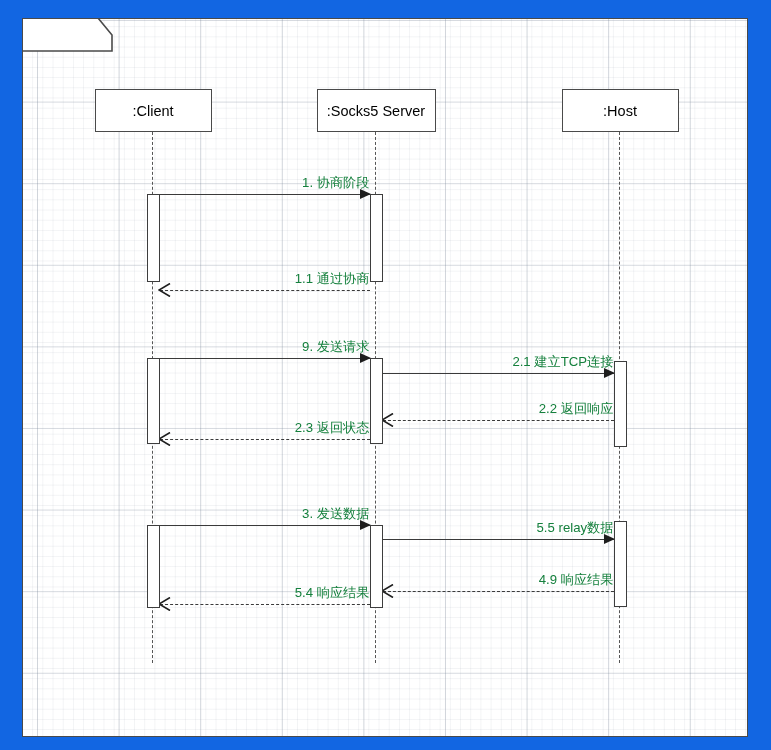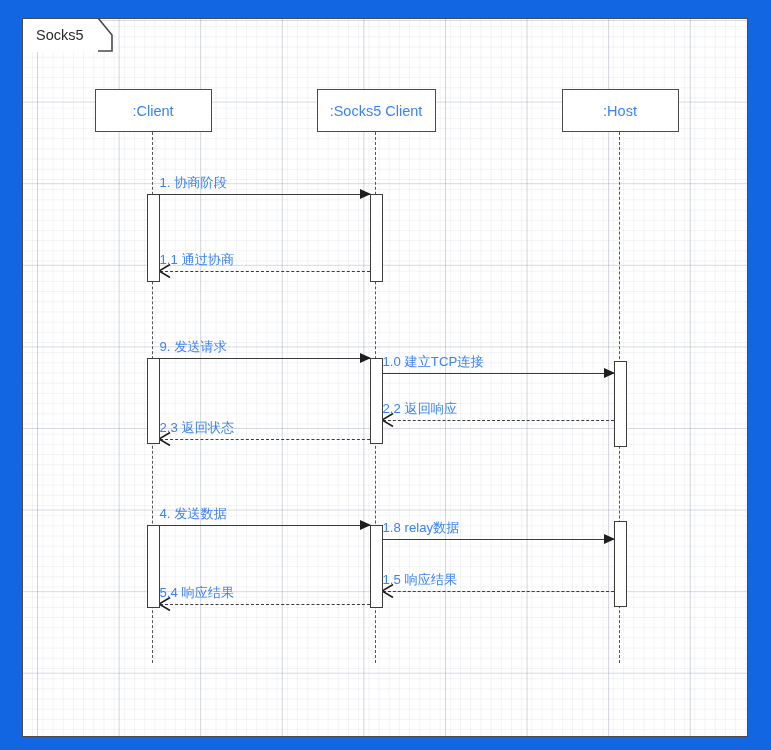--- a/index.html
+++ b/index.html
@@ -53,21 +53,21 @@
     z-index:5;pointer-events:none;
   }
 
   
   .head{
     position:absolute;
     background:#ffffff;
     border:1.6px solid #4a4a4a;
     box-sizing:border-box;
     display:flex;align-items:center;justify-content:center;
-    font-size:14.5px;color:#3b82f6;
+    font-size:14.5px;color:#000000;
     z-index:4;
   }
   .lifeline{
     position:absolute;width:0;
     border-left:1.7px dashed #555;
     z-index:1;
   }
   .activation{
     position:absolute;width:13px;
     background:#ffffff;
@@ -92,113 +92,112 @@
     border-bottom:5.5px solid transparent;
     border-left:11px solid #1d1d1d;
   }
   .msg .head-l-open{
     position:absolute;left:-2px;top:-7px;
     width:13px;height:14px;
   }
   .msg .label{
     position:absolute;
     left:0;right:0;top:-20px;
-    text-align:left;
+    text-align:right;
     font-size:13.2px;
-    color:#3b82f6;
+    color:#15803d;
     white-space:nowrap;
   }
 </style>
 </head>
 <body>
 
 <div id="stage">
 
   <div id="frame">
     <div id="grid"></div>
 
     <svg id="tab-shape" viewBox="0 0 92 35">
       <path d="M0,0 L76,0 L90,17 L90,33 L0,33 Z" fill="#ffffff" stroke="none"></path>
       <path d="M76,0 L90,17 L90,33 L0,33" fill="none" stroke="#4a4a4a" stroke-width="1.6"></path>
     </svg>
-    <div id="tab">Socks5</div>
 
     <div id="content">
         <div class="lifeline" style="left: 129.15px; top: 113px; height: 531px;"></div>
         <div class="head" style="left: 71.5px; top: 70px; width: 117px; height: 43px;">
           <span>:Client</span>
         </div>
         <div class="lifeline" style="left: 352.15px; top: 113px; height: 531px;"></div>
         <div class="head" style="left: 293.5px; top: 70px; width: 119px; height: 43px;">
-          <span>:Socks5 Client</span>
+          <span>:Socks5 Server</span>
         </div>
         <div class="lifeline" style="left: 596.15px; top: 113px; height: 531px;"></div>
         <div class="head" style="left: 538.5px; top: 70px; width: 117px; height: 43px;">
           <span>:Host</span>
         </div>
         <div class="activation" style="left: 123.5px; top: 175px; height: 88px;"></div>
         <div class="activation" style="left: 123.5px; top: 339px; height: 86px;"></div>
         <div class="activation" style="left: 123.5px; top: 506px; height: 83px;"></div>
         <div class="activation" style="left: 346.5px; top: 175px; height: 88px;"></div>
         <div class="activation" style="left: 346.5px; top: 339px; height: 86px;"></div>
         <div class="activation" style="left: 346.5px; top: 506px; height: 83px;"></div>
         <div class="activation" style="left: 590.5px; top: 342px; height: 86px;"></div>
         <div class="activation" style="left: 590.5px; top: 502px; height: 86px;"></div>
         <div class="msg" style="left: 136.5px; width: 210px; top: 175px;">
           <div class="line"></div>
           <div class="head-r"></div>
           <div class="label">1. 协商阶段</div>
         </div>
-        <div class="msg dashed" style="left: 136.5px; width: 210px; top: 252px;">
+        <div class="msg dashed" style="left: 136.5px; width: 210px; top: 271px;">
           <div class="line"></div>
           <svg class="head-l-open" viewBox="0 0 13 14">
             <path d="M12,0.5 L1,7 L12,13.5" fill="none" stroke="#1d1d1d" stroke-width="1.6"></path>
           </svg>
           <div class="label">1.1 通过协商</div>
         </div>
         <div class="msg" style="left: 136.5px; width: 210px; top: 339px;">
           <div class="line"></div>
           <div class="head-r"></div>
           <div class="label">9. 发送请求</div>
         </div>
         <div class="msg" style="left: 359.5px; width: 231px; top: 354px;">
           <div class="line"></div>
           <div class="head-r"></div>
-          <div class="label">1.0 建立TCP连接</div>
+          <div class="label">2.1 建立TCP连接</div>
         </div>
         <div class="msg dashed" style="left: 359.5px; width: 231px; top: 401px;">
           <div class="line"></div>
           <svg class="head-l-open" viewBox="0 0 13 14">
             <path d="M12,0.5 L1,7 L12,13.5" fill="none" stroke="#1d1d1d" stroke-width="1.6"></path>
           </svg>
           <div class="label">2.2 返回响应</div>
         </div>
         <div class="msg dashed" style="left: 136.5px; width: 210px; top: 420px;">
           <div class="line"></div>
           <svg class="head-l-open" viewBox="0 0 13 14">
             <path d="M12,0.5 L1,7 L12,13.5" fill="none" stroke="#1d1d1d" stroke-width="1.6"></path>
           </svg>
           <div class="label">2.3 返回状态</div>
         </div>
         <div class="msg" style="left: 136.5px; width: 210px; top: 506px;">
           <div class="line"></div>
           <div class="head-r"></div>
-          <div class="label">4. 发送数据</div>
+          <div class="label">3. 发送数据</div>
         </div>
         <div class="msg" style="left: 359.5px; width: 231px; top: 520px;">
           <div class="line"></div>
           <div class="head-r"></div>
-          <div class="label">1.8 relay数据</div>
+          <div class="label">5.5 relay数据</div>
         </div>
         <div class="msg dashed" style="left: 359.5px; width: 231px; top: 572px;">
           <div class="line"></div>
           <svg class="head-l-open" viewBox="0 0 13 14">
             <path d="M12,0.5 L1,7 L12,13.5" fill="none" stroke="#1d1d1d" stroke-width="1.6"></path>
           </svg>
-          <div class="label">1.5 响应结果</div>
+          <div class="label">4.9 响应结果</div>
         </div>
         <div class="msg dashed" style="left: 136.5px; width: 210px; top: 585px;">
           <div class="line"></div>
           <svg class="head-l-open" viewBox="0 0 13 14">
             <path d="M12,0.5 L1,7 L12,13.5" fill="none" stroke="#1d1d1d" stroke-width="1.6"></path>
           </svg>
           <div class="label">5.4 响应结果</div>
         </div>
       </div>
   </div>

